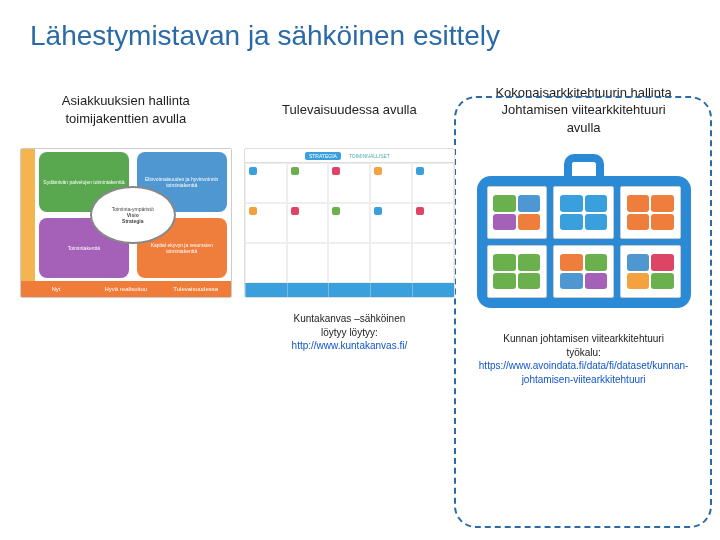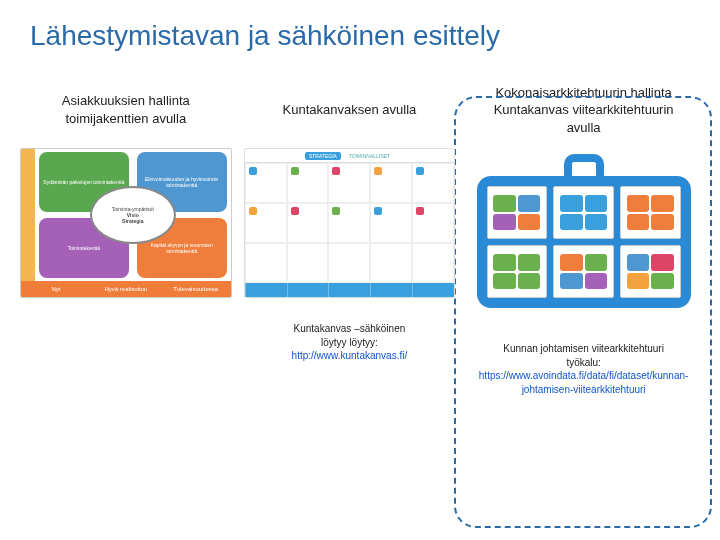--- a/index.html
+++ b/index.html
@@ -135,21 +135,21 @@
     background:#fff; border:1px solid #ccc; border-radius:2px;
     display:flex; align-items:center; justify-content:center;
     overflow:hidden;
   }
   .mini { width:80%; height:70%; display:grid; grid-template-columns:1fr 1fr; grid-template-rows:1fr 1fr; gap:2px;}
   .mini div{border-radius:3px;}
   .footnote {
     font-size: 10px;
     text-align:center;
     color:#222;
-    margin-top:24px;
+    margin-top:14px;
     line-height:1.35;
   }
   .footnote a, .footnote .link { color:#1155cc; }
 </style>
 </head>
 <body>
 
 <h1 class="title">Lähestymistavan ja sähköinen esittely</h1>
 
 <div class="callout"></div>
@@ -177,21 +177,21 @@
       <div class="t1-bot">
         <div>Nyt</div>
         <div>Hyvä realisoituu</div>
         <div>Tulevaisuudessa</div>
       </div>
     </div>
   </div>
 
   <div class="col">
     <div class="col-header">
-      <span>Kuntakanvaksen avulla</span>
+      <span>Tulevaisuudessa avulla</span>
     </div>
     <div class="thumb t2">
       <div class="t2-top">
         <span class="tab active">STRATEGIA</span>
         <span class="tab">TOIMINNALLISET</span>
       </div>
       <div class="t2-grid">
         <div>
             <span class="ic blue"></span>
           </div>
@@ -239,21 +239,21 @@
     <div class="footnote">
       <span>Kuntakanvas –sähköinen</span><br>
       <span>löytyy löytyy:</span><br>
       <span class="link">http://www.kuntakanvas.fi/</span>
     </div>
   </div>
 
   <div class="col col3">
     <div class="col-header">
       <span>Kokonaisarkkitehtuurin hallinta</span>
-      <span>Kuntakanvas viitearkkitehtuurin</span>
+      <span>Johtamisen viitearkkitehtuuri</span>
       <span>avulla</span>
     </div>
     <div class="t3wrap">
       <div class="handle"></div>
       <div class="case">
         <div class="card">
             <div class="mini">
               <div style="background:#6ab04c"></div>
               <div style="background:#4f97d0"></div>
               <div style="background:#a560b8"></div>

